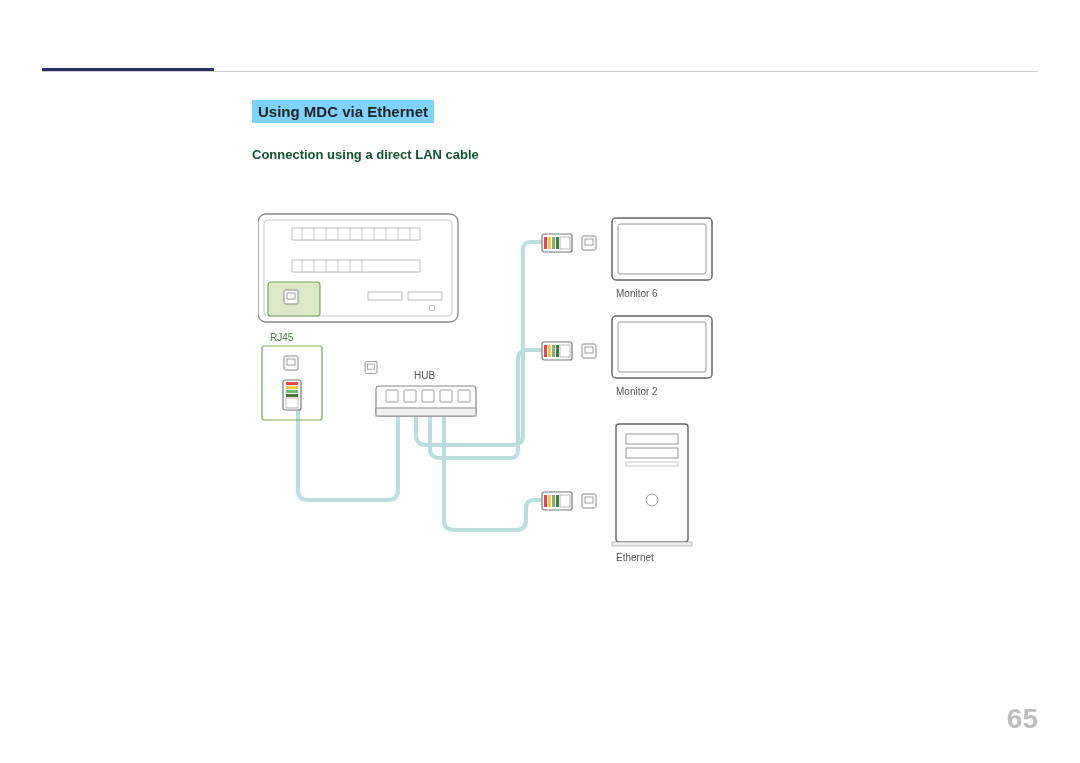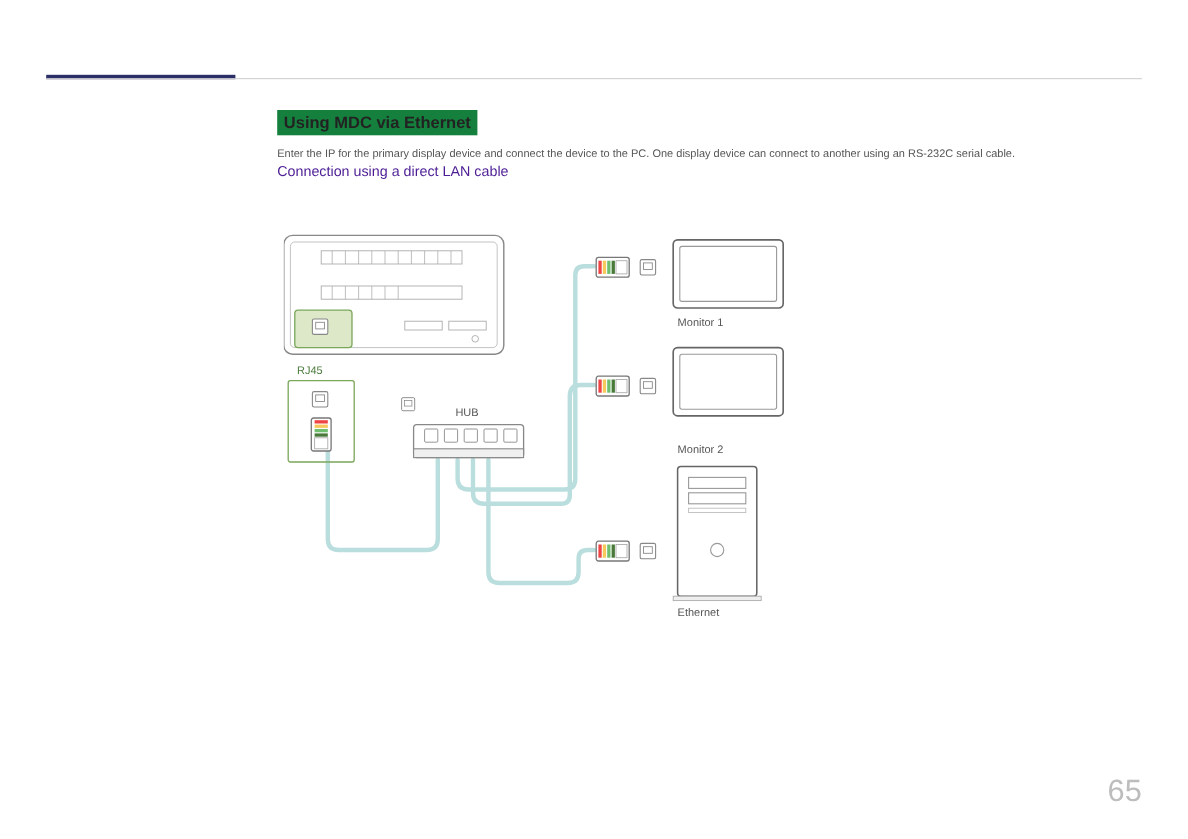--- a/index.html
+++ b/index.html
@@ -30,36 +30,37 @@
     background: #cfcfcf;
   }
   .content {
     position: absolute;
     top: 100px;
     left: 252px;
     right: 50px;
   }
   .section-title {
     display: inline-block;
-    background: #15803d;
+    background: #7dd3fc;
     color: #222;
     font-weight: bold;
     font-size: 15px;
     padding: 3px 6px;
   }
   .intro {
     font-size: 10px;
     color: #555;
     margin-top: 10px;
     line-height: 1.5;
   }
   .subheading {
     font-size: 13px;
-    font-weight: normal;
-    color: #4c1d95;
+    font-weight: bold;
+    color: #14532d;
+    margin-top: 24px;
   }
   .note {
     font-size: 10px;
     color: #888;
     margin-top: 6px;
   }
   .note .dash {
     display: inline-block;
     width: 14px;
     text-align: left;
@@ -80,42 +81,41 @@
     position: absolute;
     font-size: 10px;
     color: #555;
   }
   .page-number {
     position: absolute;
     right: 42px;
     bottom: 28px;
     font-size: 28px;
     color: #bdbdbd;
-    font-weight: 400;
+    font-weight: 700;
   }
   svg { display:block; }
 </style>
 </head>
 <body>
 
 <div class="top-accent"></div>
 <div class="top-rule"></div>
 
 <div class="content">
   <span class="section-title">Using MDC via Ethernet</span>
-  <div class="intro">Enter the IP for the primary display device and connect the device to the PC. One display device can connect to another using an RS-232C serial cable.</div>
   <div class="subheading">Connection using a direct LAN cable</div>
 </div>
 
 <div class="diagram-wrap">
 
   <div class="lbl" style="left:12px; top:132px; color:#4a7a3a;">RJ45</div>
   <div class="lbl" style="left:132px; top:170px;padding-left:24px;">HUB</div>
-  <div class="lbl" style="left:358px; top:88px;">Monitor 1</div>
-  <div class="lbl" style="left:358px; top:186px;margin-top:18px;">Monitor 2</div>
+  <div class="lbl" style="left:358px; top:88px;">Monitor 6</div>
+  <div class="lbl" style="left:358px; top:186px;">Monitor 2</div>
   <div class="lbl" style="left:358px; top:352px;">Ethernet</div>
 
   <svg width="480" height="380">
     <defs>
       <g id="rj45plug">
         <rect x="0" y="0" width="30" height="18" rx="2" fill="#fff" stroke="#777" stroke-width="1.2"></rect>
         <rect x="2" y="3" width="3" height="12" fill="#e44"></rect>
         <rect x="6" y="3" width="3" height="12" fill="#f6c95a"></rect>
         <rect x="10" y="3" width="3" height="12" fill="#6fbf6f"></rect>
         <rect x="14" y="3" width="3" height="12" fill="#4a7a3a"></rect>

